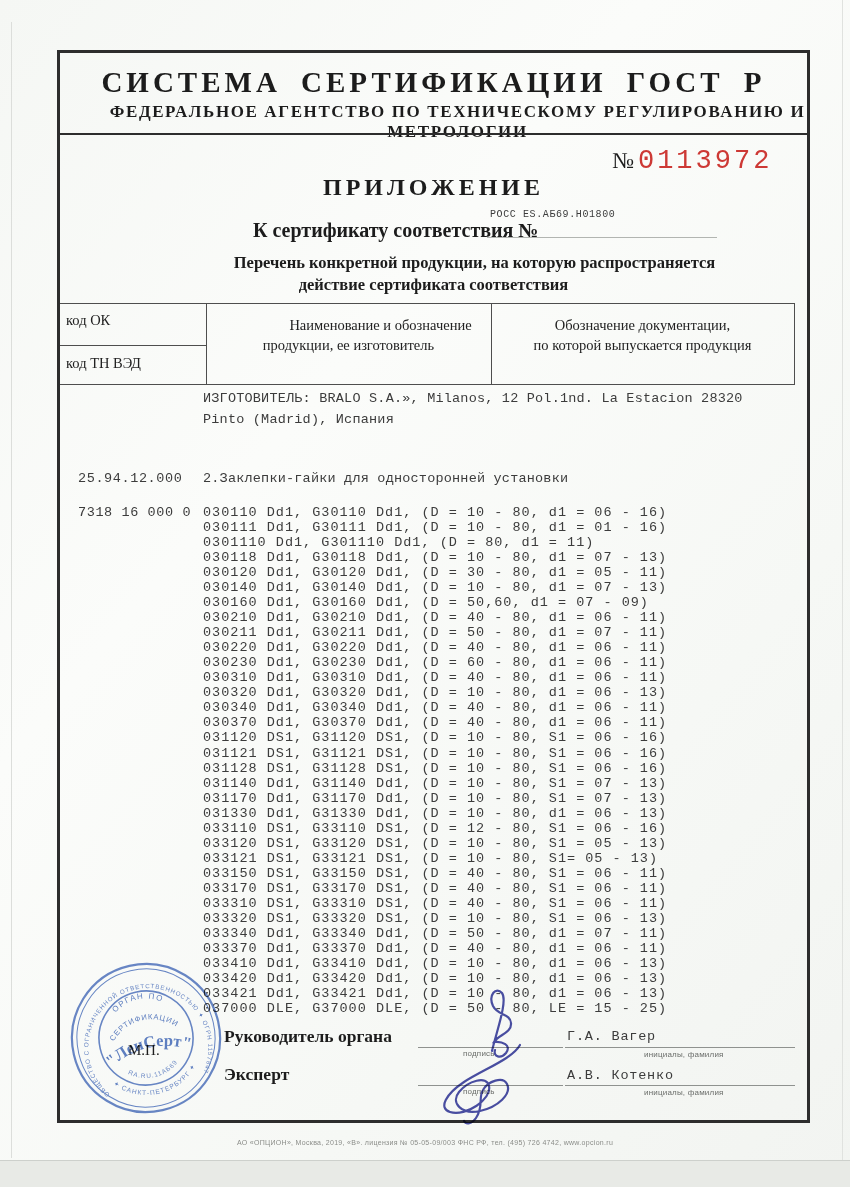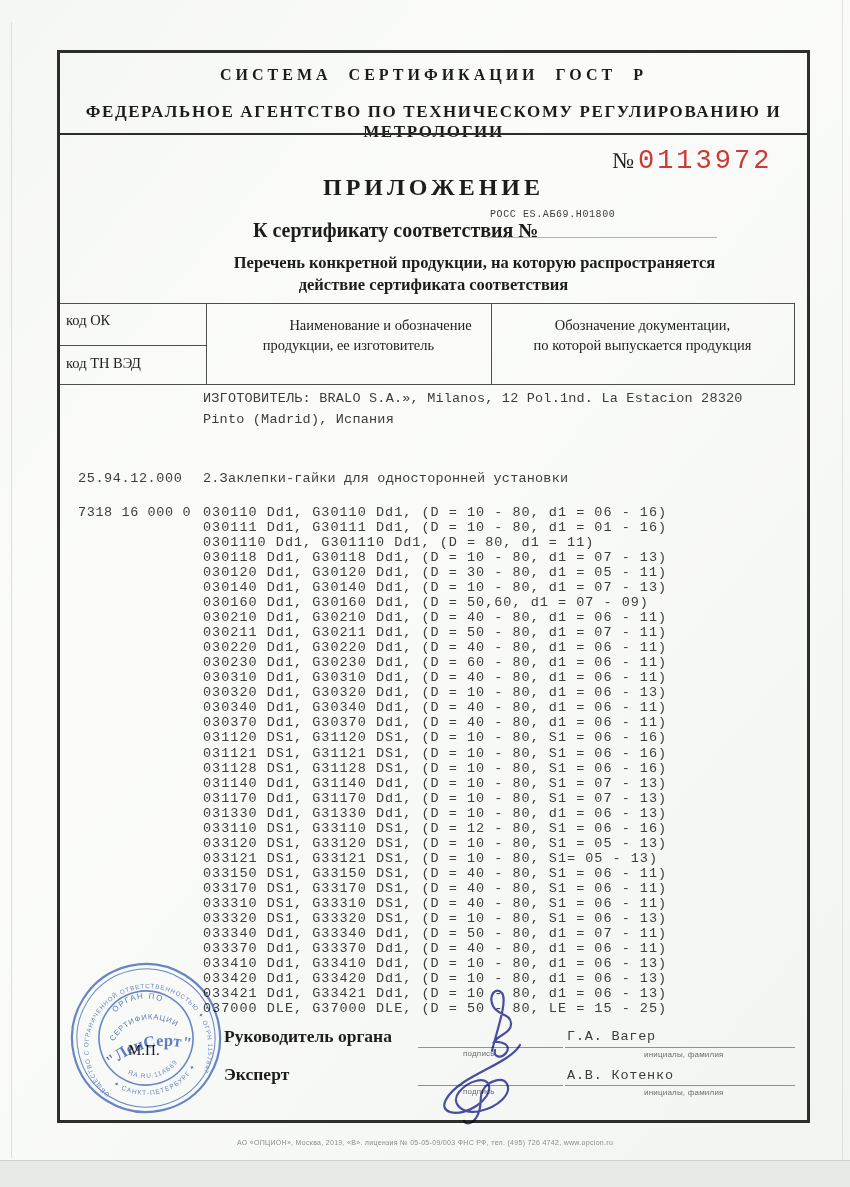--- a/index.html
+++ b/index.html
@@ -10,22 +10,22 @@
   .ser{font-family:"Liberation Serif","DejaVu Serif",serif;}
   .mono{font-family:"Liberation Mono","DejaVu Sans Mono",monospace;color:#3c3c3c;}
   .sans{font-family:"Liberation Sans","DejaVu Sans",sans-serif;}
   .ctr{text-align:center;}
   .b{font-weight:bold;}
   .hline{background:#8f928f;height:1px;}
   .tline{background:#4e4e4e;}
   .cap{font-size:8px;color:#6a6d6a;letter-spacing:0.2px;}
   #frame{left:57px;top:50px;width:747px;height:1067px;border:3px solid #2d2d2d;}
   #hdr-rule{left:57px;top:133px;width:753px;height:2px;background:#2d2d2d;}
-  #hdr1{left:60px;top:66px;width:747px;font-size:16px;letter-spacing:4px;word-spacing:9px;}
-  #hdr2{left:60px;top:102px;width:747px;font-size:17px;letter-spacing:1.6px;}
+  #hdr1{left:60px;top:66px;width:747px;font-size:29px;letter-spacing:4px;word-spacing:9px;}
+  #hdr2{left:60px;top:102px;width:747px;font-size:17px;letter-spacing:1.6px;padding-left:24px;}
   #serial{left:612px;top:146px;}
   #serial .no{font-size:23px;color:#1c1c1c;}
   #serial .num{font-family:"Liberation Mono","DejaVu Sans Mono",monospace;font-size:27px;letter-spacing:3px;color:#cd3935;}
   #title{left:60px;top:174px;width:747px;font-size:24px;letter-spacing:4px;}
   #cert-label{left:253px;top:219px;font-size:20px;}
   #cert-num{left:490px;top:209px;font-size:10px;letter-spacing:0.6px;}
   #cert-line{left:487px;top:237px;width:230px;background:#b2b5b1;height:1px;}
   #sub1{left:60px;top:253px;width:747px;font-size:16.5px;padding-left:41px;}
   #sub2{left:60px;top:275px;width:747px;font-size:16.5px;}
   .th{font-size:14.5px;color:#222;}

